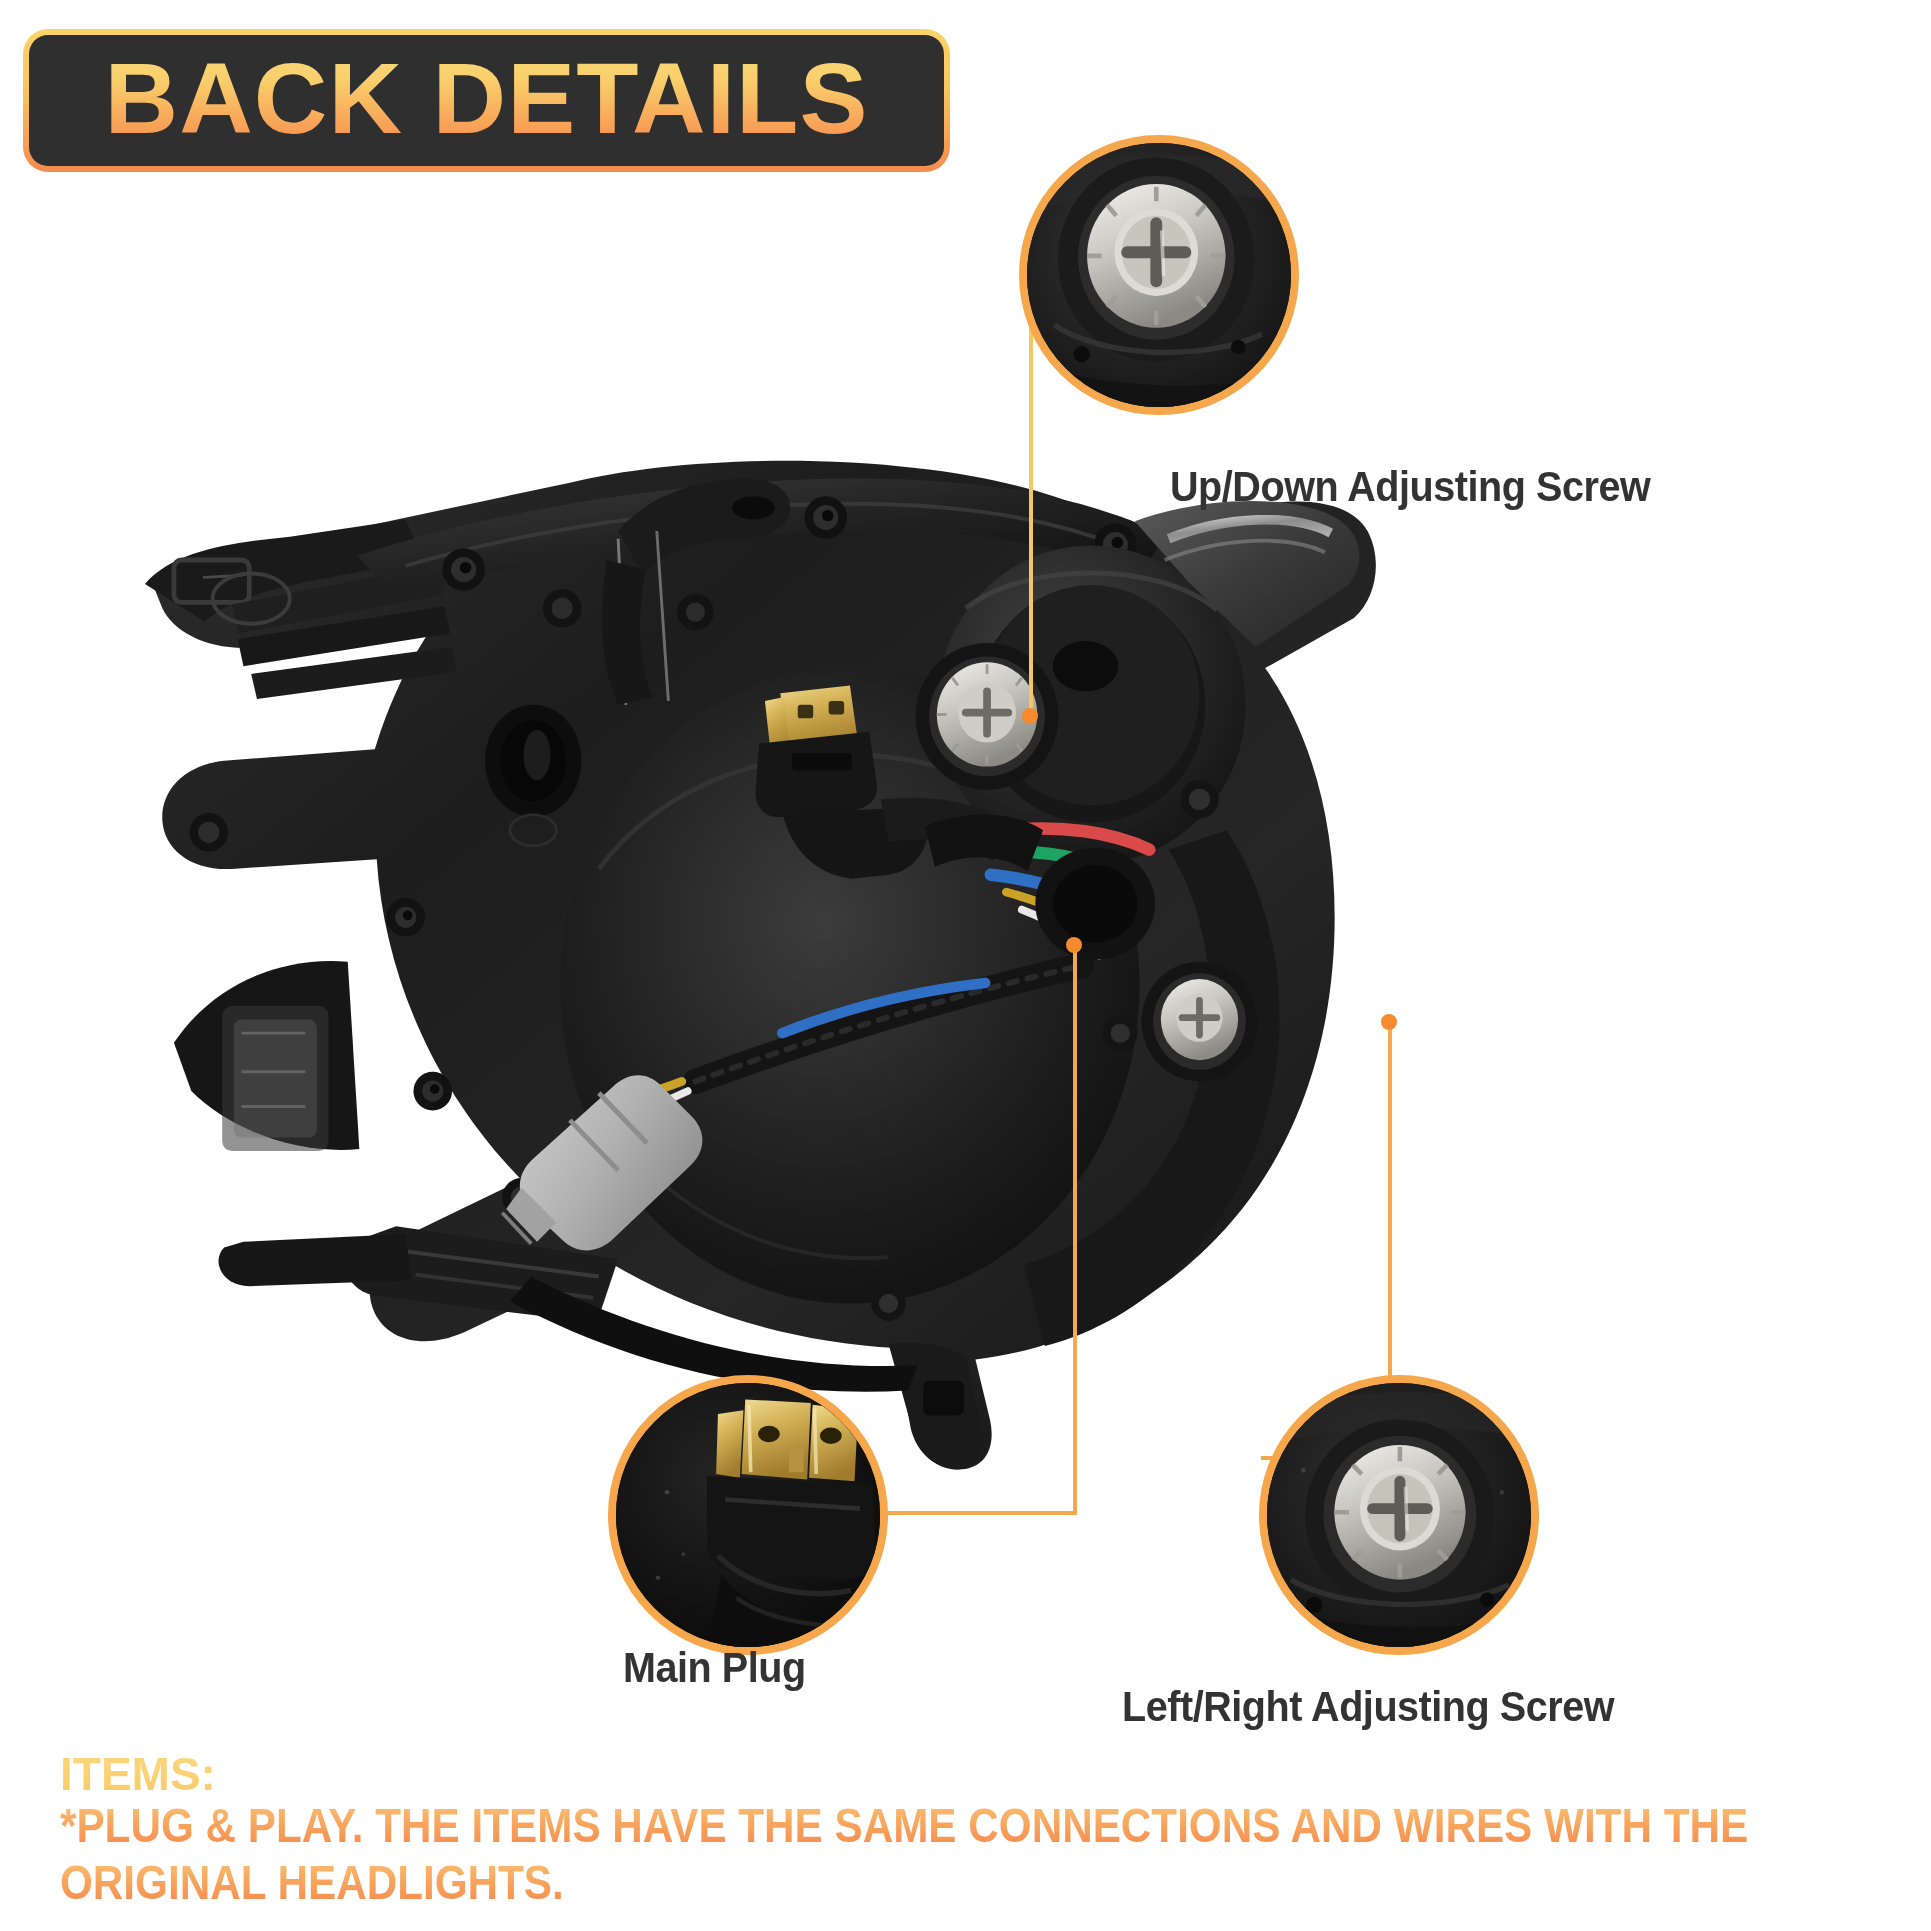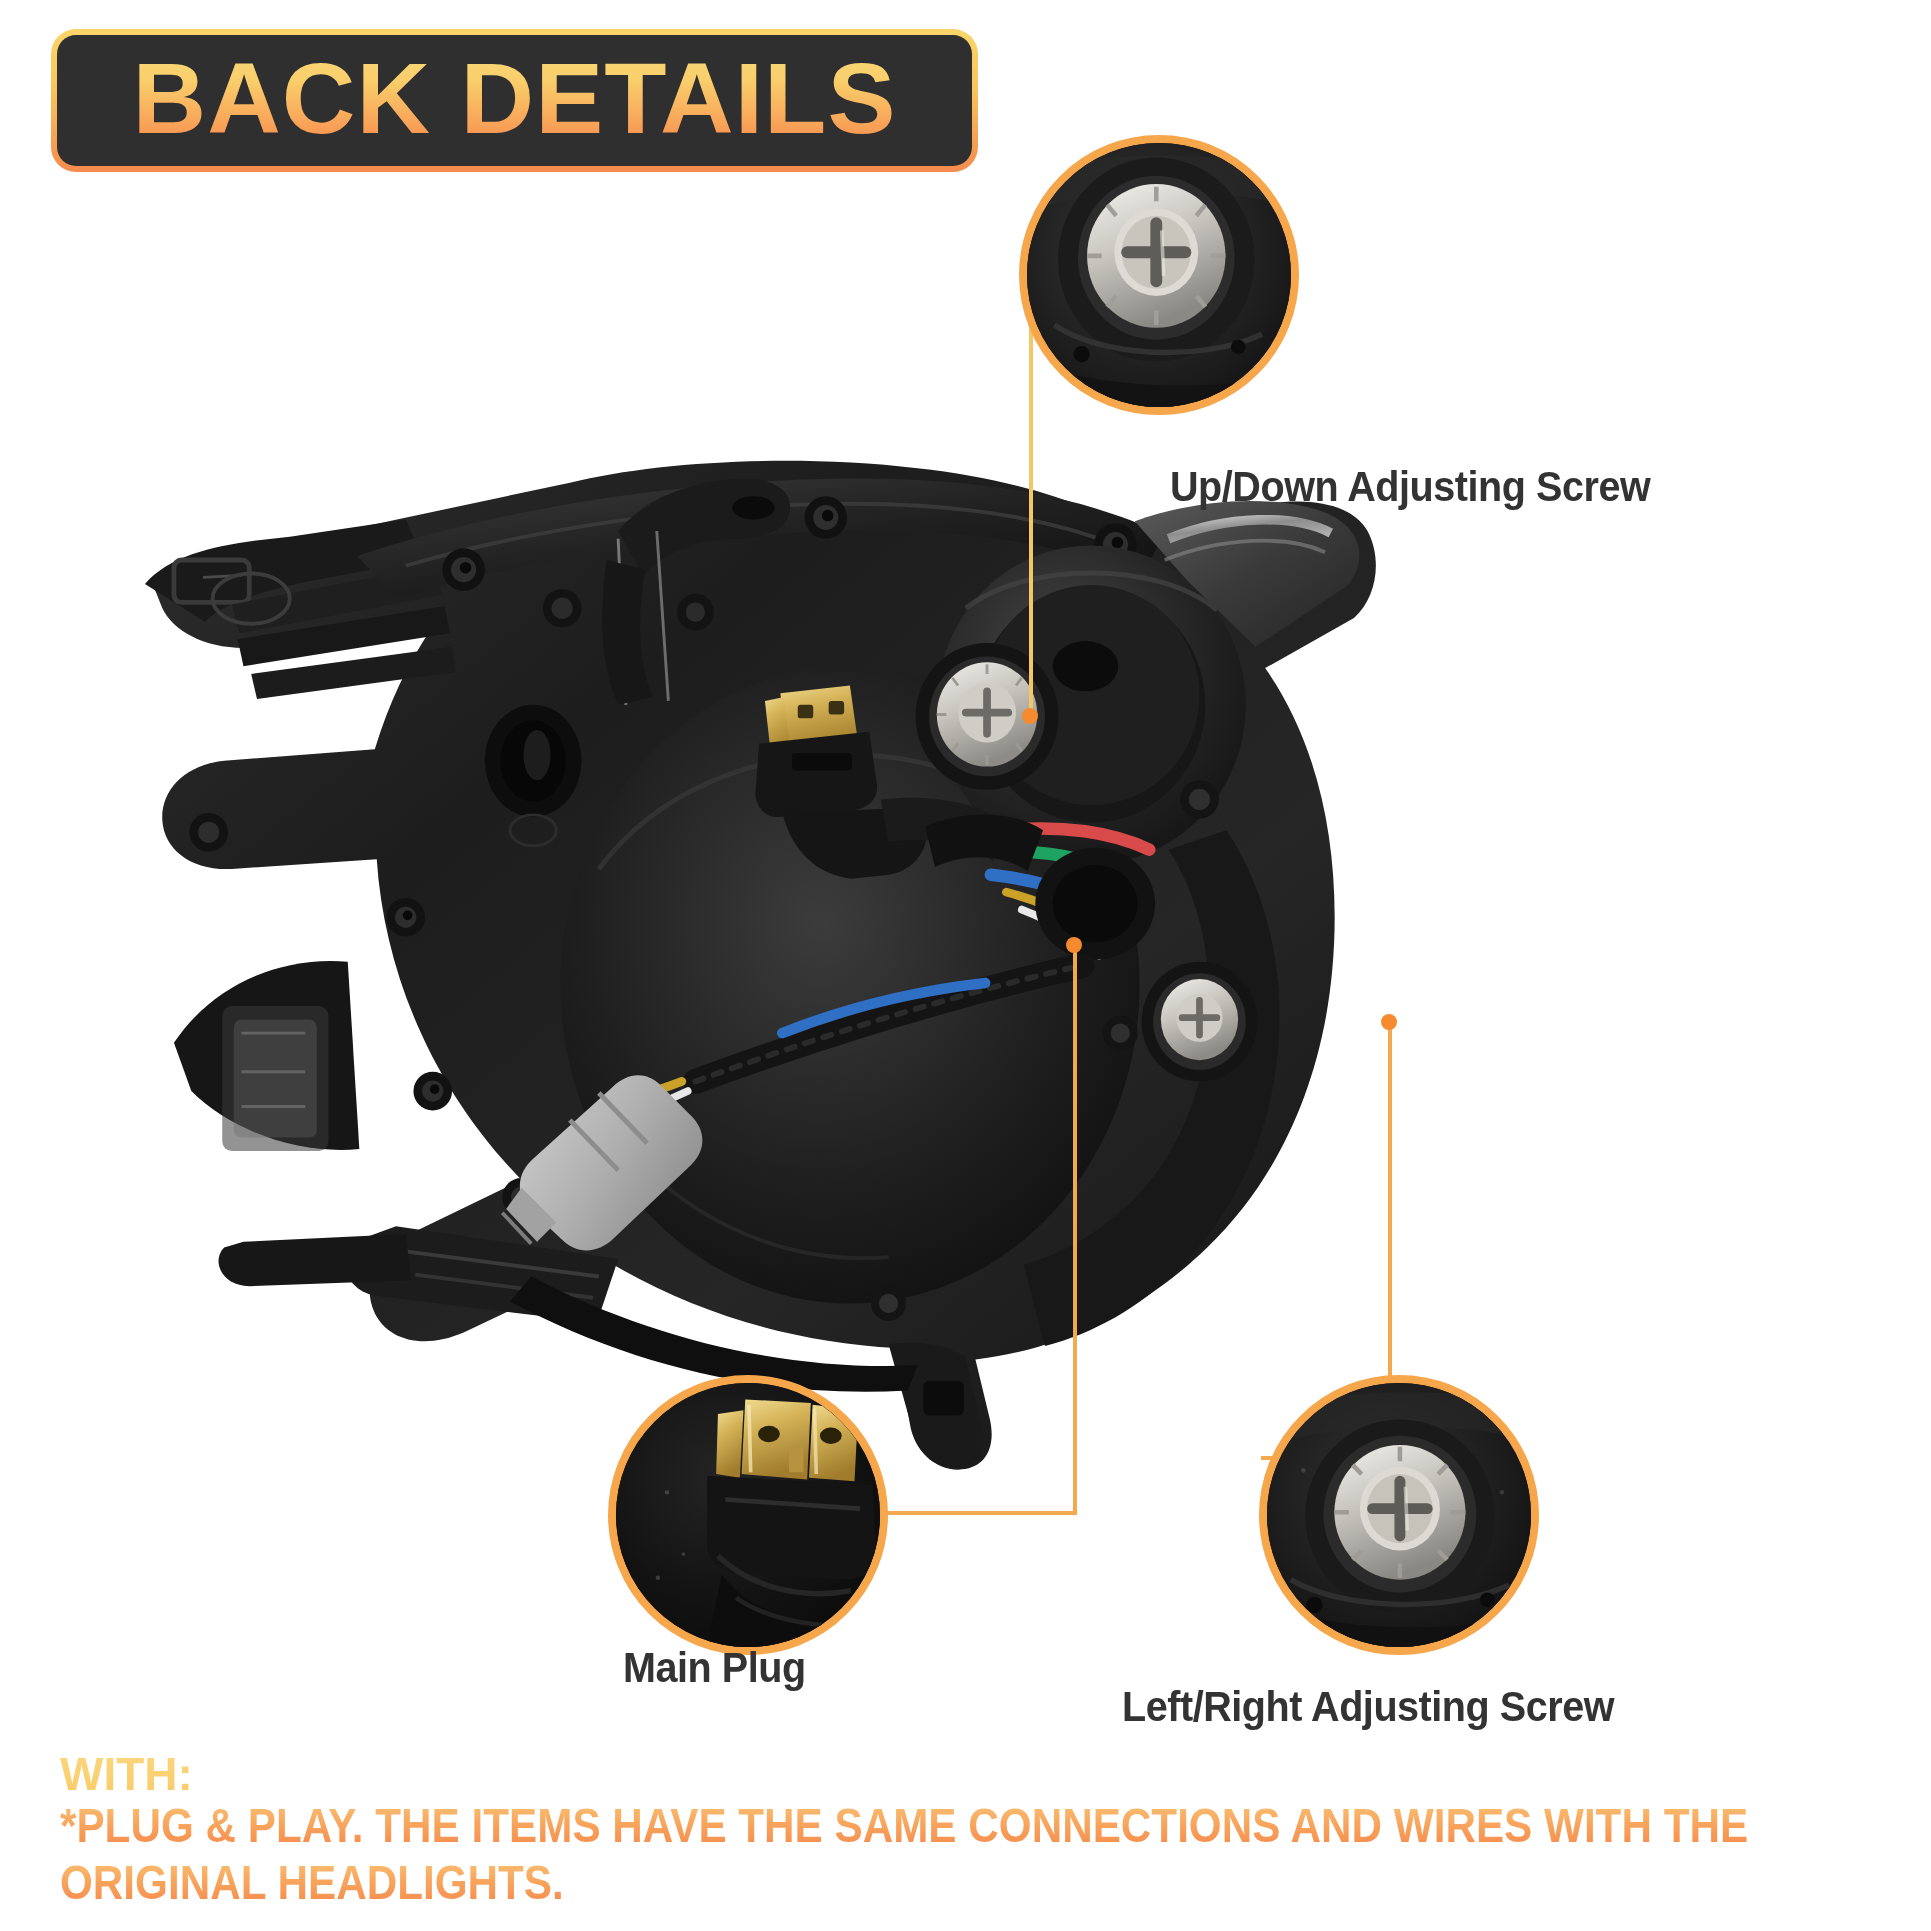--- a/index.html
+++ b/index.html
@@ -16,21 +16,21 @@
   .title-badge{
     position:absolute;left:23px;top:29px;width:927px;height:143px;
     border-radius:25px;
     background:#2f2f2f;
     border:6.8px solid transparent;
     background-image:linear-gradient(#2f2f2f,#2f2f2f),
                      linear-gradient(180deg,#fad46a 0%,#f9c65c 40%,#f58b4e 100%);
     background-origin:border-box;
     background-clip:padding-box,border-box;
     box-sizing:border-box;
-    display:flex;align-items:center;justify-content:center;margin-left:28px;
+    display:flex;align-items:center;justify-content:center;
   }
   .title-text{
     font-size:100px;
     font-weight:bold;
     letter-spacing:1px;
     line-height:1;
     background:linear-gradient(180deg,#f8d97a 0%,#f9cf6b 30%,#f8a458 72%,#f8854b 100%);
     -webkit-background-clip:text;
     background-clip:text;
     color:transparent;
@@ -448,19 +448,19 @@
       <path d="M26 216 C 80 248 196 254 266 222" stroke="#383838" stroke-width="6" fill="none" opacity="0.7"></path>
       <circle cx="52" cy="244" r="9" fill="#0b0b0b"></circle>
       <circle cx="242" cy="238" r="8" fill="#0b0b0b"></circle>
       <circle cx="40" cy="96" r="2.5" fill="#5a5a5a" opacity="0.55"></circle>
       <circle cx="258" cy="120" r="2.5" fill="#5a5a5a" opacity="0.5"></circle>
     </svg>
   </div>
   <div class="callout-label" style="left:1122px;top:1682px;">Left/Right Adjusting Screw</div>
 
   <div class="note">
-    <div class="note-head">WITH:</div>
+    <div class="note-head">ITEMS:</div>
     <div class="note-body">*PLUG &amp; PLAY. THE ITEMS HAVE THE SAME CONNECTIONS AND WIRES WITH THE</div>
     <div class="note-body">ORIGINAL HEADLIGHTS.</div>
   </div>
 
 </div>
 
 
 </body></html>

